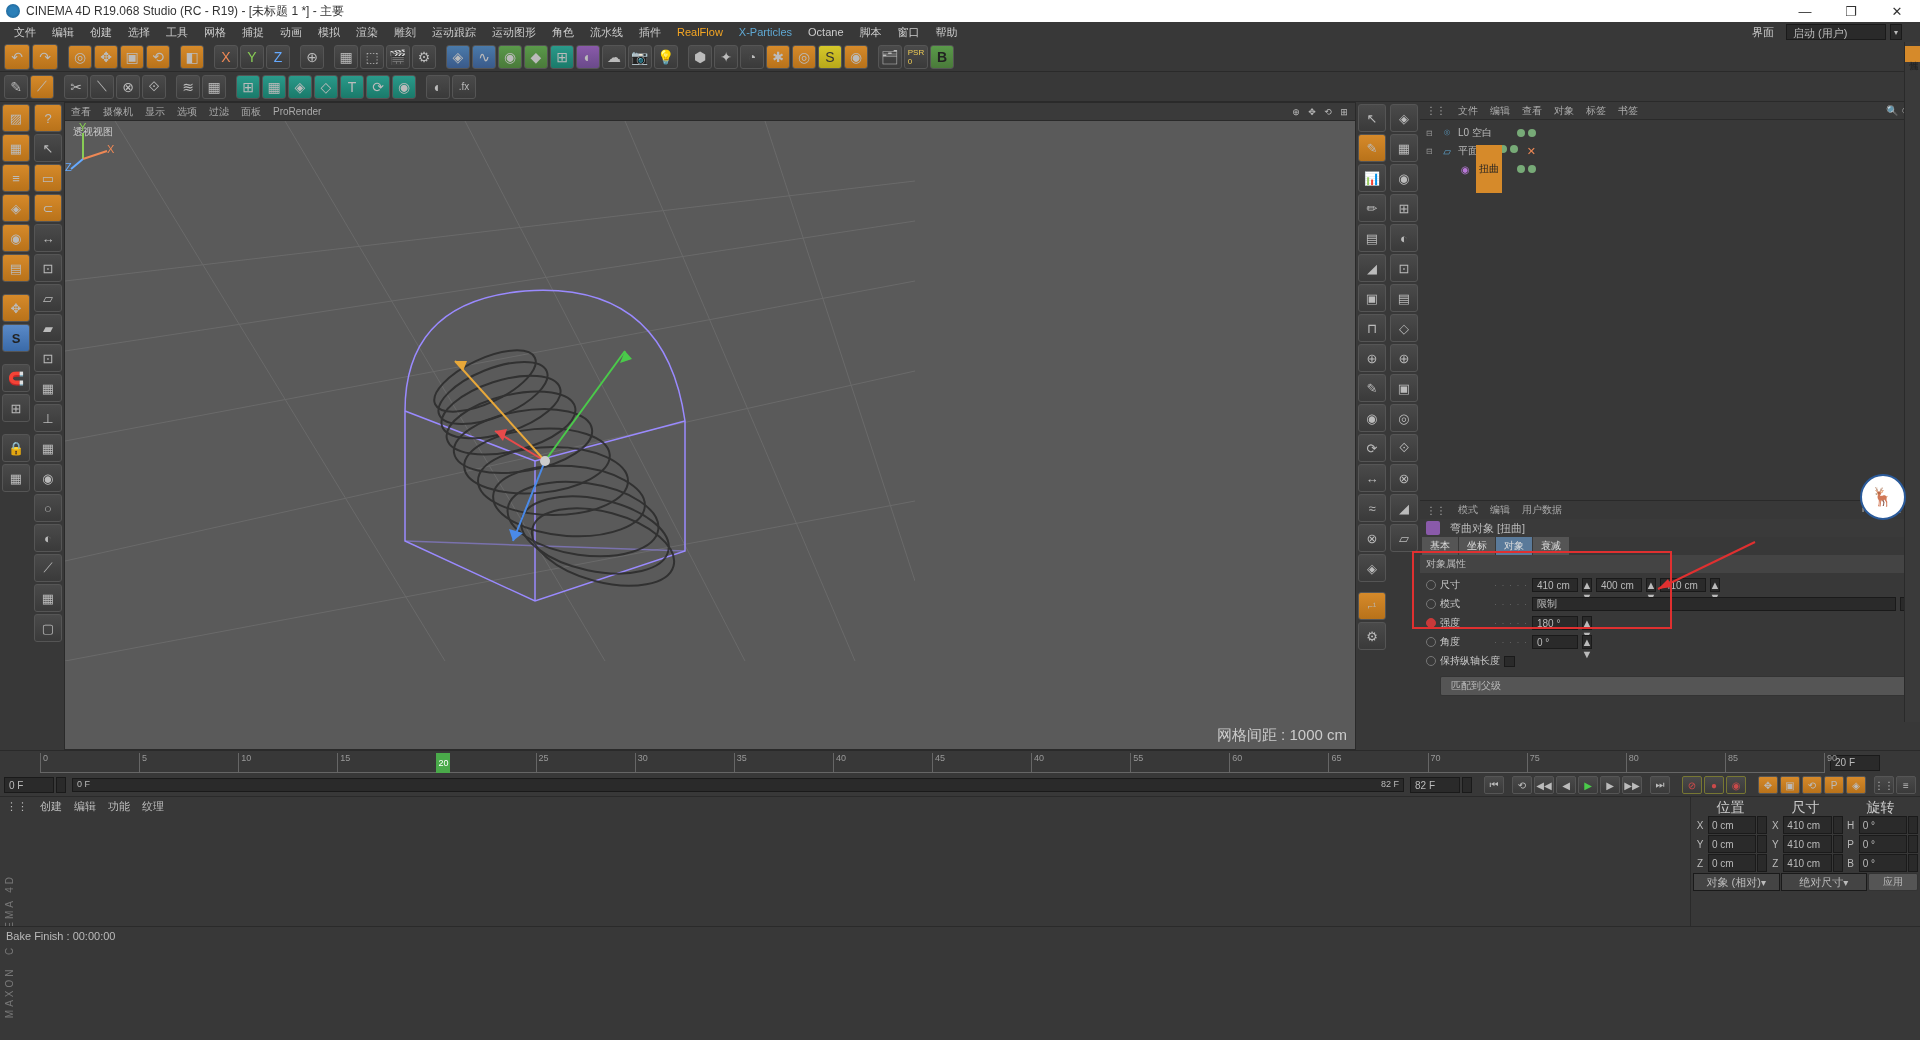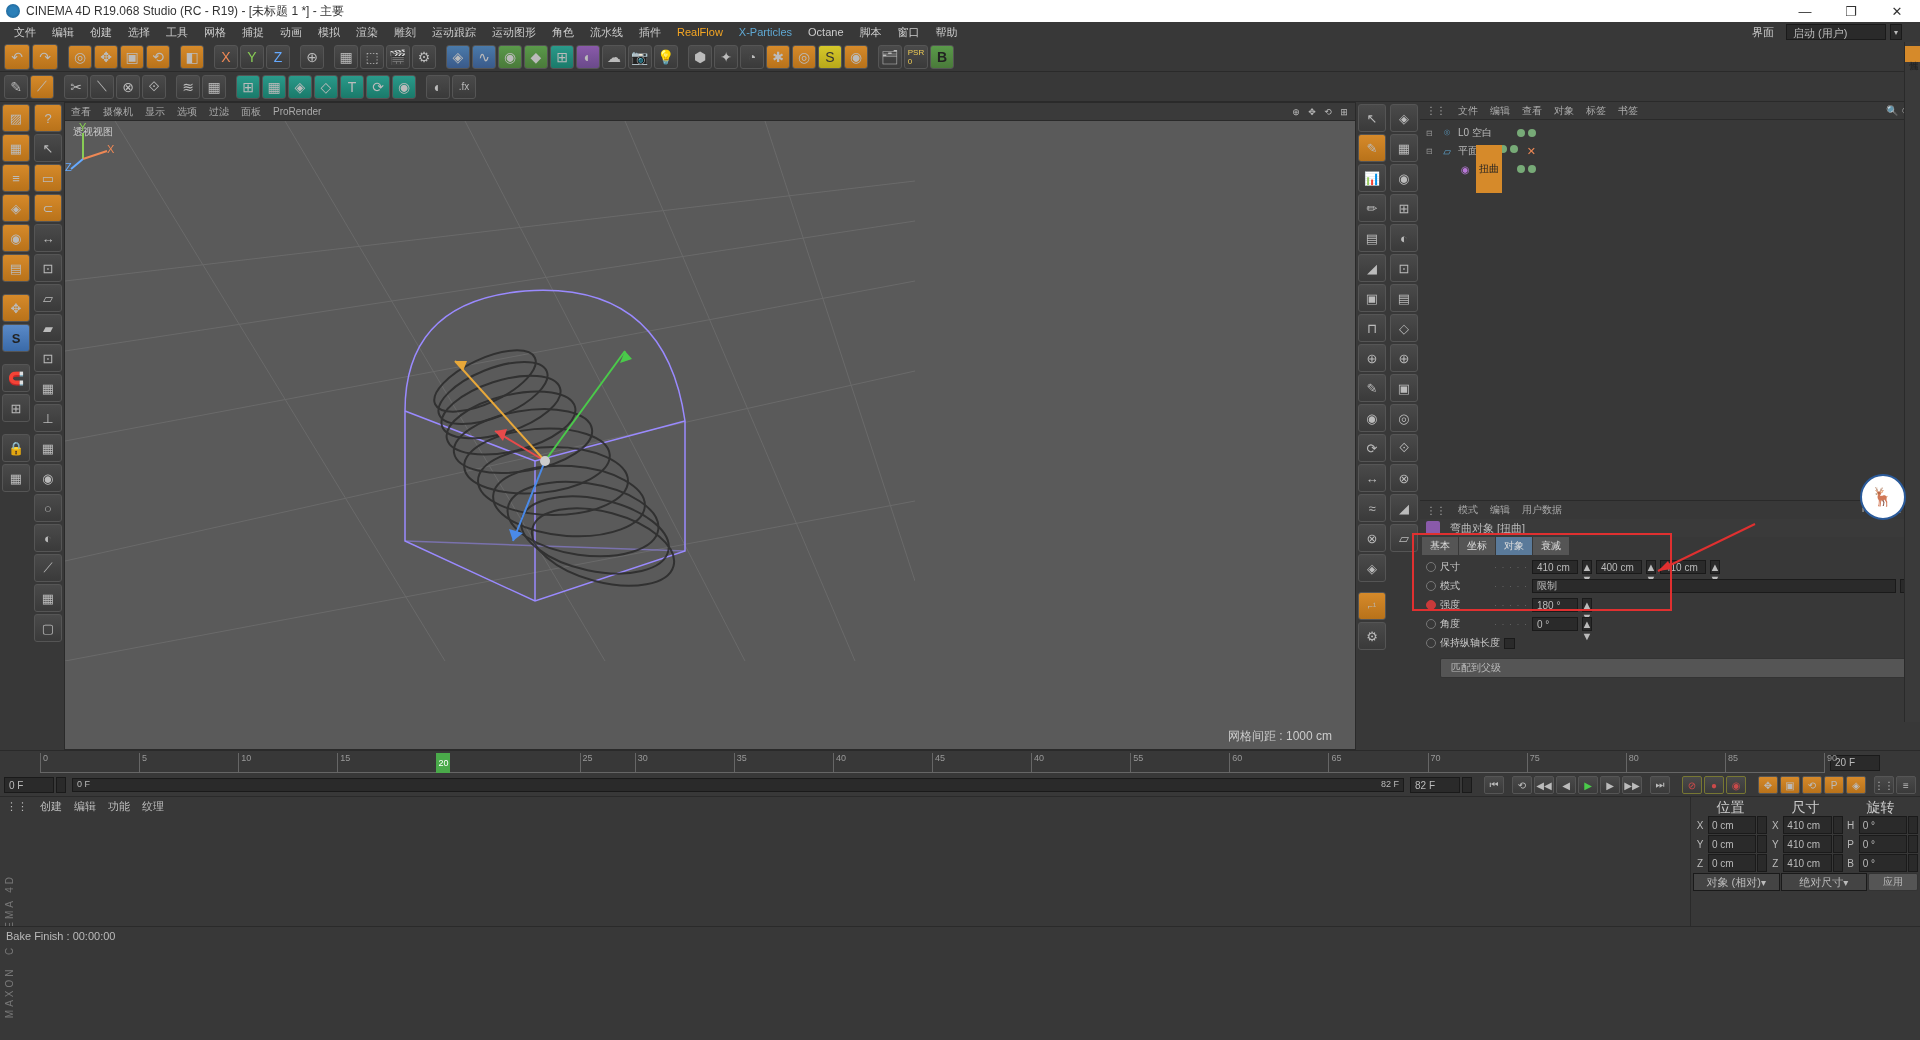--- a/index.html
+++ b/index.html
@@ -33,21 +33,21 @@
 .lt-btn{width:28px;height:28px;border:1px solid #555;border-radius:3px;background:linear-gradient(#4a4a4a,#3a3a3a);display:flex;align-items:center;justify-content:center;font-size:13px}
 .lt-btn.orange{background:linear-gradient(#d68a2a,#b8721a)}
 .lt-btn.active{background:linear-gradient(#5a8ac8,#3a6aa8)}
 .viewport-wrap{flex:1;display:flex;flex-direction:column;background:#3a3a3a;border:1px solid #2a2a2a}
 .vp-header{height:18px;background:#3a3a3a;display:flex;align-items:center;padding:0 6px;gap:12px;border-bottom:1px solid #2a2a2a;position:relative}
 .vp-header span{font-size:10px;color:#aaa}
 .vp-header .vpicons{position:absolute;right:4px;display:flex;gap:2px}
 .vp-header .vpicons div{width:14px;height:14px;font-size:9px;display:flex;align-items:center;justify-content:center}
 .viewport{flex:1;background:#5a5a5a;position:relative;overflow:hidden}
 .viewport .label{position:absolute;top:4px;left:8px;font-size:10px;color:#ccc}
-.viewport .grid-info{position:absolute;bottom:4px;right:23px;font-size:12px;color:#ccc}
+.viewport .grid-info{position:absolute;bottom:4px;right:8px;font-size:15px;color:#ccc}
 .viewport svg{position:absolute;top:0;left:0}
 .axis-gizmo{position:absolute;bottom:8px;left:8px;width:50px;height:50px}
 .right-tools{width:32px;background:#383838;display:flex;flex-direction:column;padding:2px;gap:2px}
 .right-tools2{width:32px;background:#383838;display:flex;flex-direction:column;padding:2px;gap:2px}
 .right-panel{width:500px;background:#383838;display:flex;flex-direction:column}
 .obj-mgr-head{height:18px;display:flex;align-items:center;padding:0 6px;gap:12px;border-bottom:1px solid #2a2a2a}
 .obj-mgr-head span{font-size:10px;color:#aaa}
 .obj-mgr-head .omicons{margin-left:auto;display:flex;gap:2px}
 .obj-tree{height:380px;background:#383838;padding:4px;position:relative}
 .obj-row{display:flex;align-items:center;height:18px;gap:4px}
@@ -446,20 +446,21 @@
       <div class="attr-title">
         <div class="aicon"></div>
         <span>弯曲对象 [扭曲]</span>
       </div>
       <div class="attr-tabs">
         <div class="attr-tab">基本</div>
         <div class="attr-tab">坐标</div>
         <div class="attr-tab active">对象</div>
         <div class="attr-tab">衰减</div>
       </div>
+      <div class="attr-section">对象属性</div>
       <div class="attr-body">
         <div class="redbox" style="top:-22px;left:-8px;width:260px;height:78px"></div>
         <svg class="red-arrow" style="top:-36px;left:230px" width="110" height="60">
             <line x1="105" y1="5" x2="8" y2="52" stroke="#e03030" stroke-width="2"></line>
             <polygon points="8,52 18,42 22,50" fill="#e03030"></polygon>
           </svg>
 
         <div class="attr-row">
           <div class="bullet"></div>
           <div class="alabel">尺寸</div>
@@ -521,21 +522,21 @@
 </div>
 
 <div class="timeline-area">
   <div class="timeline-ruler">
     <div class="ticks" id="tl-ticks">
     <div class="tick" style="left: 0%;">0</div>
         <div class="tick" style="left: 5.55556%;">5</div>
         <div class="tick" style="left: 11.1111%;">10</div>
         <div class="tick" style="left: 16.6667%;">15</div>
         <div class="tick" style="left: 22.2222%;">20</div>
-        <div class="tick" style="left: 27.7778%; margin-left: 44px;">25</div>
+        <div class="tick" style="left: 27.7778%;">25</div>
         <div class="tick" style="left: 33.3333%;">30</div>
         <div class="tick" style="left: 38.8889%;">35</div>
         <div class="tick" style="left: 44.4444%;">40</div>
         <div class="tick" style="left: 50%;">45</div>
         <div class="tick" style="left: 55.5556%;">40</div>
         <div class="tick" style="left: 61.1111%;">55</div>
         <div class="tick" style="left: 66.6667%;">60</div>
         <div class="tick" style="left: 72.2222%; text-align: right;">65</div>
         <div class="tick" style="left: 77.7778%;">70</div>
         <div class="tick" style="left: 83.3333%;">75</div>

